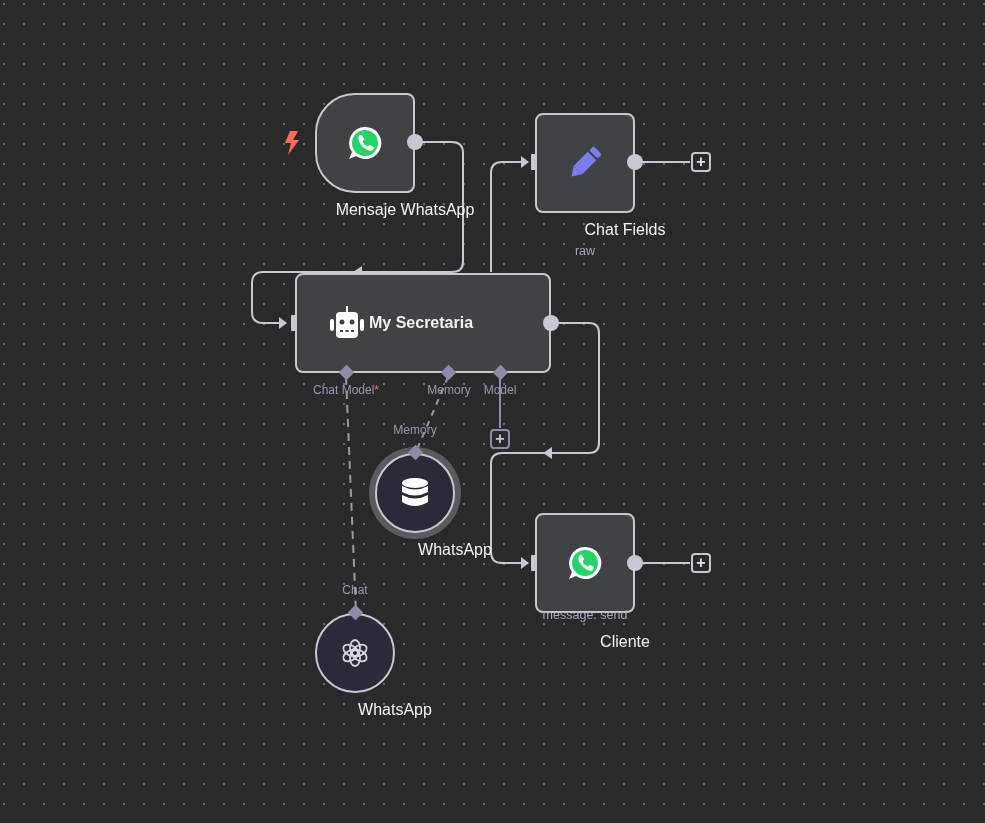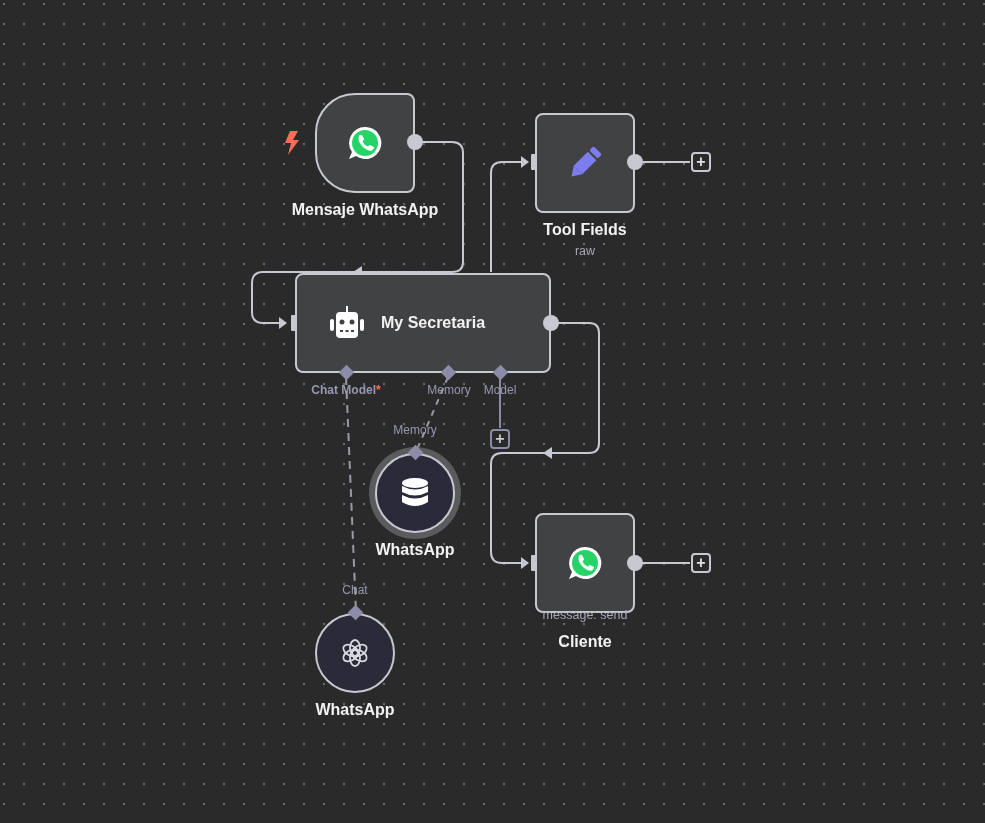--- a/index.html
+++ b/index.html
@@ -18,28 +18,28 @@
     position:absolute; box-sizing:border-box;
     background:#414244; border:2px solid #c8c8cf;
     display:flex; align-items:center; justify-content:center;
   }
   .node.square { width:100px; height:100px; border-radius:8px; }
   .node.trigger { border-radius:40px 8px 8px 40px; }
   .node.agent { width:256px; height:100px; border-radius:8px; justify-content:flex-start; padding-left:32px; }
   .node.circle { width:80px; height:80px; border-radius:50%; background:#2a2a38; }
   .node.circle.selected { box-shadow:0 0 0 6px #5b5b5e; }
   .label {
-    position:absolute; color:#f2f2f2; font-weight:bold; font-size:16px;
-    text-align:center; white-space:nowrap; transform:translateX(-50%);
+    position:absolute; color:#f2f2f2; font-weight:normal; font-size:16px;
+    text-align:center; white-space:nowrap; transform:translateX(-50%);margin-left:40px;
   }
   .sublabel {
     position:absolute; color:#a8a8b8; font-size:12.5px;
     text-align:center; white-space:nowrap; transform:translateX(-50%);
   }
-  .agent-title { color:#f2f2f2; font-weight:bold; font-size:16px; margin-left:16px; }
+  .agent-title { color:#f2f2f2; font-weight:bold; font-size:16px; margin-left:4px; }
   .port-label { position:absolute; color:#9898b0; font-size:12px; white-space:nowrap; transform:translateX(-50%); }
   .req { color:#ff6d5a; }
   .handle-out { position:absolute; width:16px; height:16px; border-radius:50%; background:#c8c8d2; }
   .handle-in { position:absolute; width:8px; height:16px; background:#c8c8d2; border-radius:1px; }
   .diamond { position:absolute; width:11px; height:11px; background:#8c8ca8; transform:rotate(45deg); }
   .plus-btn {
     position:absolute; box-sizing:border-box; width:20px; height:20px;
     border:2px solid #c8c8d2; border-radius:4px; background:#2a2a2b;
     color:#e0e0e8; font-size:16px; font-weight:bold; line-height:15px; text-align:center;
   }
@@ -93,21 +93,21 @@
     <svg width="42" height="42" viewBox="0 0 42 42">
       <g transform="rotate(45 21 21)">
         <rect x="15" y="3" width="12" height="6" rx="2" fill="#7d7df0"></rect>
         <rect x="15" y="11" width="12" height="20" fill="#7d7df0"></rect>
         <path d="M15 31 L27 31 L21 40 Z" fill="#7d7df0"></path>
       </g>
     </svg>
   </div>
   <div class="handle-out" style="left:627px;top:154px;"></div>
   <div class="plus-btn" style="left:691px;top:152px;">+</div>
-  <div class="label" style="left:585px;top:221px;">Tool Fields</div>
+  <div class="label" style="left:585px;top:221px;">Chat Fields</div>
   <div class="sublabel" style="left:585px;top:244px;">raw</div>
 
   <div class="handle-in" style="left:291px;top:315px;"></div>
   <div class="node agent" style="left:295px;top:273px;">
     <svg width="36" height="34" viewBox="0 0 36 34">
       <rect x="17" y="0" width="2" height="6" fill="#fff"></rect>
       <rect x="7" y="6" width="22" height="26" rx="4" fill="#fff"></rect>
       <rect x="1" y="13" width="4" height="12" rx="2" fill="#fff"></rect>
       <rect x="31" y="13" width="4" height="12" rx="2" fill="#fff"></rect>
       <circle cx="13" cy="16" r="2.5" fill="#414244"></circle>
@@ -115,21 +115,21 @@
       <rect x="11" y="24" width="3" height="2" fill="#414244"></rect>
       <rect x="16.5" y="24" width="3" height="2" fill="#414244"></rect>
       <rect x="22" y="24" width="3" height="2" fill="#414244"></rect>
     </svg>
     <span class="agent-title">My Secretaria</span>
   </div>
   <div class="handle-out" style="left:543px;top:315px;"></div>
   <div class="diamond" style="left:341px;top:367px;"></div>
   <div class="diamond" style="left:443px;top:367px;"></div>
   <div class="diamond" style="left:495px;top:367px;"></div>
-  <div class="port-label" style="left:346px;top:383px;font-weight:bold;">
+  <div class="port-label" style="left:346px;top:383px;">
     <span>Chat Model</span><span class="req">*</span>
   </div>
   <div class="port-label" style="left:449px;top:383px;">Memory</div>
   <div class="port-label" style="left:500px;top:383px;">Model</div>
   <div class="plus-btn dim" style="left:490px;top:429px;">+</div>
 
   <div class="port-label" style="left:415px;top:423px;">Memory</div>
   <div class="node circle selected" style="left:375px;top:453px;">
     <svg width="28" height="30" viewBox="0 0 28 30">
       <ellipse cx="14" cy="5" rx="13" ry="5" fill="#fff"></ellipse>

